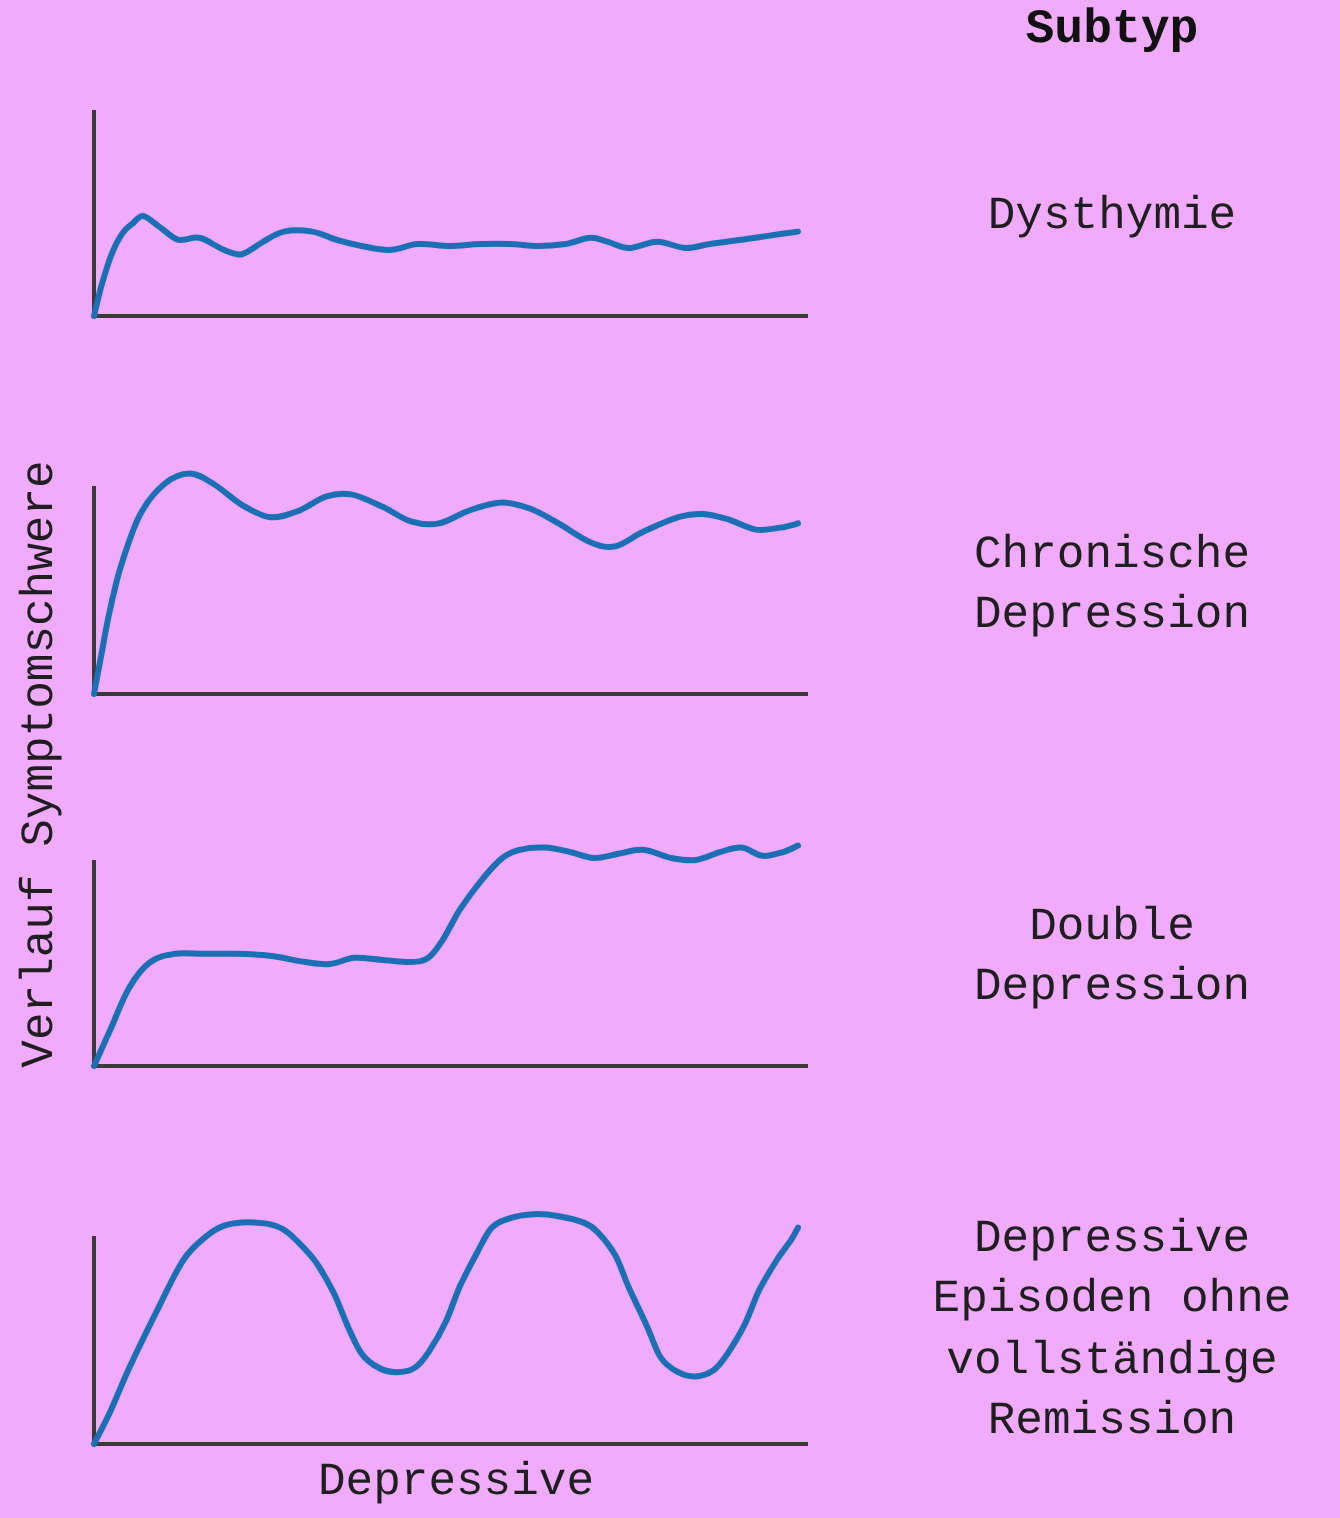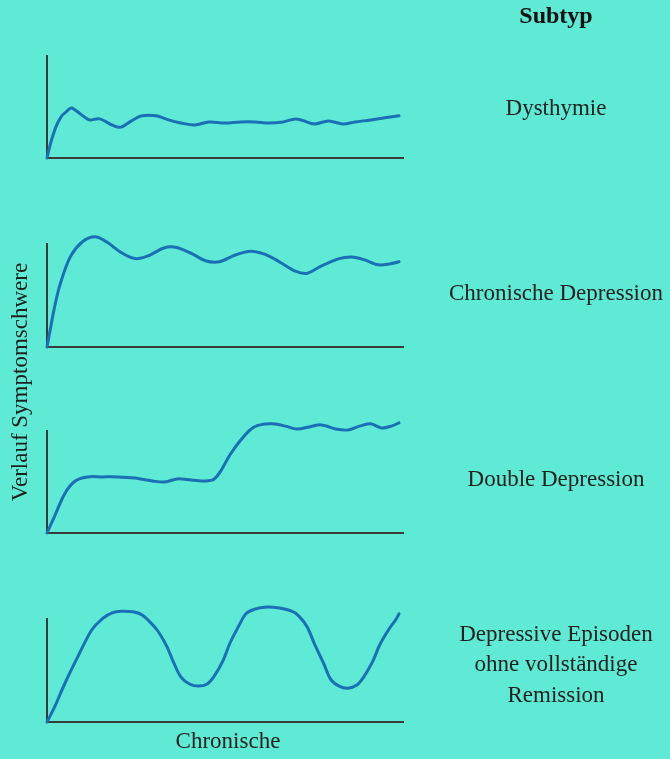--- a/index.html
+++ b/index.html
@@ -1,20 +1,20 @@
 <!DOCTYPE html>
 <html><head>
 <meta charset="utf-8">
 <style>
   html,body{margin:0;padding:0;background:#ffffff;}
   #figure{
     position:relative;
     width:670px;height:759px;
-    background:#5eead4;
-    font-family:Liberation Serif, serif;
+    background:#f0abfc;
+    font-family:Liberation Mono, monospace;
     color:#1f1f1f;
     overflow:hidden;
   }
   #charts-svg{position:absolute;left:0;top:0;}
   .subtyp-header{
     position:absolute;left:440px;top:2px;width:232px;
     text-align:center;font-size:24px;font-weight:bold;color:#111;
   }
   .row-label{
     position:absolute;left:440px;width:232px;
@@ -57,21 +57,21 @@
       <g>
         <path d="M47,618 L47,722 L404,722" fill="none" stroke="#3a3a3a" stroke-width="2"></path>
         <path d="M47.0,722.0 C48.3,719.3 52.2,712.2 55.1,705.9 C58.0,699.6 60.7,692.5 64.6,684.0 C68.5,675.5 74.2,663.9 78.7,654.9 C83.2,645.9 87.6,636.1 91.7,630.0 C95.8,623.8 99.9,620.9 103.3,618.0 C106.7,615.1 109.2,613.9 112.1,612.8 C115.1,611.7 117.4,611.4 120.9,611.2 C124.4,611.1 129.7,611.2 133.2,611.8 C136.8,612.4 139.4,613.3 142.0,614.9 C144.7,616.4 146.4,618.4 149.1,621.1 C151.7,623.8 154.9,626.8 157.9,631.0 C160.8,635.2 164.0,640.8 166.7,646.1 C169.3,651.4 171.4,657.6 173.7,662.7 C176.1,667.8 178.1,673.2 180.8,676.8 C183.4,680.3 186.6,682.5 189.6,684.0 C192.5,685.6 195.4,686.1 198.4,686.1 C201.3,686.1 204.5,685.7 207.2,684.0 C209.8,682.4 211.6,680.1 214.2,676.2 C216.8,672.3 220.4,666.2 223.0,660.6 C225.6,655.1 227.4,648.8 230.0,643.0 C232.7,637.2 236.2,630.7 238.8,625.8 C241.5,620.9 243.2,616.6 245.9,613.8 C248.5,611.1 251.2,610.3 254.7,609.2 C258.2,608.0 262.9,607.3 267.0,607.1 C271.1,606.9 275.2,607.4 279.3,608.1 C283.4,608.8 288.4,609.9 291.6,611.2 C294.9,612.5 296.0,613.2 298.7,615.9 C301.3,618.6 304.8,622.7 307.5,627.4 C310.1,632.0 311.9,638.1 314.5,644.0 C317.2,649.9 320.7,656.9 323.3,662.7 C326.0,668.5 327.7,674.9 330.4,678.8 C333.0,682.7 336.2,684.6 339.2,686.1 C342.1,687.7 345.0,688.4 348.0,688.2 C350.9,688.0 354.1,687.0 356.8,685.1 C359.4,683.2 361.2,680.7 363.8,676.8 C366.4,672.9 370.0,667.0 372.6,661.7 C375.2,656.4 377.0,650.3 379.6,645.0 C382.3,639.8 385.8,634.1 388.4,630.0 C391.1,625.8 393.7,622.8 395.5,620.1 C397.2,617.4 398.4,614.9 399.0,613.8" fill="none" stroke="#1b6fb5" stroke-width="3" stroke-linecap="round" stroke-linejoin="round"></path>
       </g>
     </svg>
 
   <div class="subtyp-header">Subtyp</div>
 
   <div class="y-axis-label">Verlauf Symptomschwere</div>
 
-  <div class="x-axis-label">Chronische</div>
+  <div class="x-axis-label">Depressive</div>
 
   <div class="row-label r1">Dysthymie</div>
 
   <div class="row-label r2">Chronische Depression</div>
 
   <div class="row-label r3">Double Depression</div>
 
   <div class="row-label r4">Depressive Episoden ohne vollständige Remission</div>
 
 </div>

